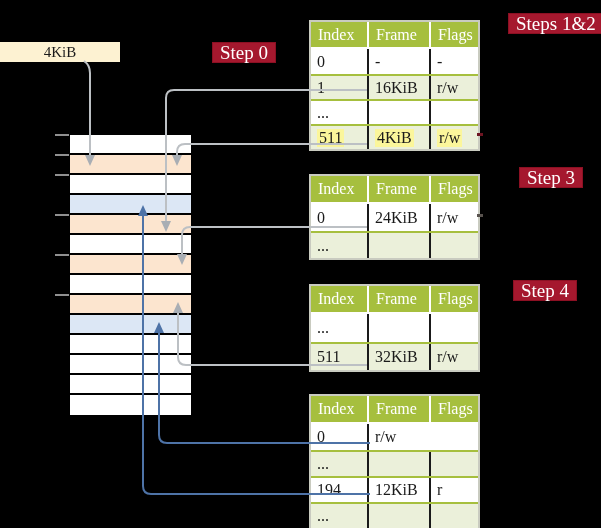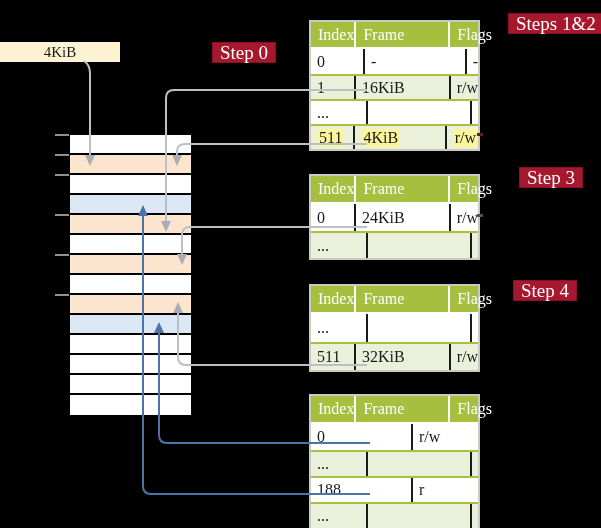--- a/index.html
+++ b/index.html
@@ -38,21 +38,21 @@
   .trow.shade{background:#ebf0da;}
   .trow + .trow{border-top:2px solid #a6bf3e;}
   .t-level1 .trow{height:25px;}
   .t-level2 .trow{height:27px;}
   .t-level3 .trow{height:28px;}
   .t-level4 .trow{height:26px;}
   .hcell{color:#fff;font-weight:normal;font-size:16px;display:flex;align-items:center;
          padding-left:7px;box-sizing:border-box;}
   .cell{color:#1a1a1a;font-size:16px;display:flex;align-items:center;
         padding-left:6px;box-sizing:border-box;}
-  .tc0{width:56px;} .tc1{width:62px;text-align:right;} .tc2{flex:1;margin-left:44px;}
+  .tc0{width:56px;} .tc1{width:62px;text-align:right;} .tc2{flex:1;}
   .thead .tc1,.thead .tc2{border-left:2px solid #fff;}
   .trow .tc1,.trow .tc2{border-left:2px solid #1a1a1a;}
   .hl{background:#fbf69b;padding:0 2px;}
   
   #overlay{position:absolute;left:0;top:0;pointer-events:none;}
 </style>
 </head>
 <body>
 
 <div id="canvas">
@@ -160,21 +160,22 @@
         <div class="trow">
           <div class="cell tc0">0</div>
           <div class="cell tc2">r/w</div>
         </div>
         <div class="trow shade">
           <div class="cell tc0">...</div>
           <div class="cell tc1"></div>
           <div class="cell tc2"></div>
         </div>
         <div class="trow">
-          <div class="cell tc0">188</div>
+          <div class="cell tc0">194</div>
+          <div class="cell tc1">12KiB</div>
           <div class="cell tc2">r</div>
         </div>
         <div class="trow shade">
           <div class="cell tc0">...</div>
           <div class="cell tc1"></div>
           <div class="cell tc2"></div>
         </div>
       </div>
     </div>
 

